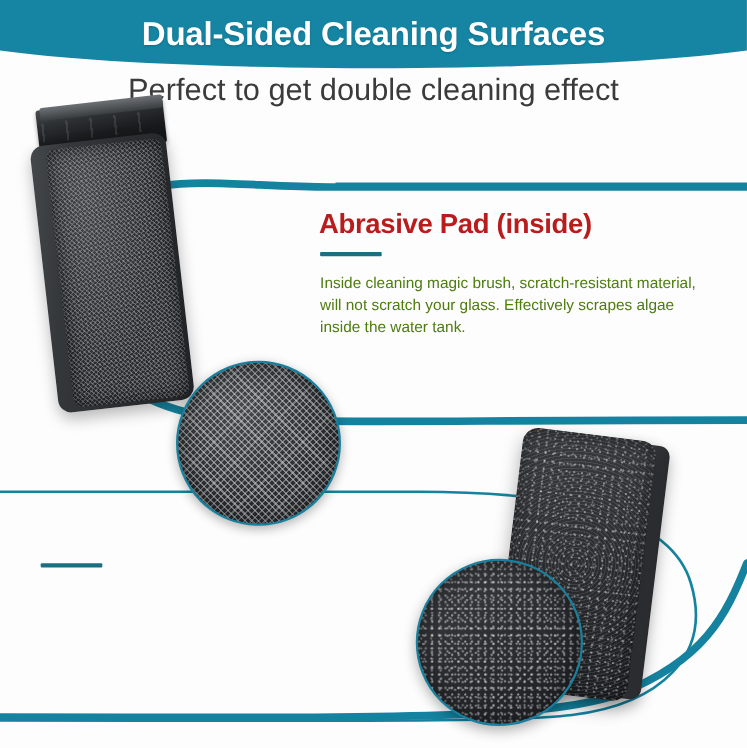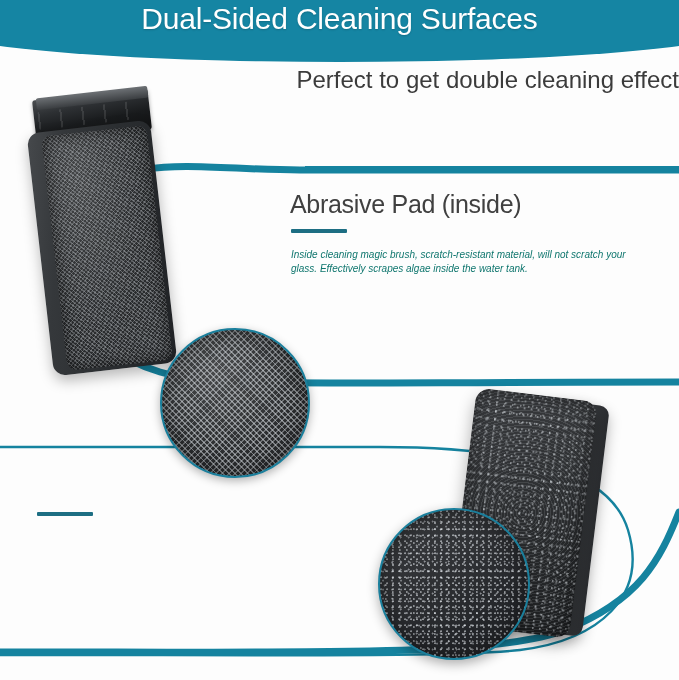--- a/index.html
+++ b/index.html
@@ -12,40 +12,40 @@
   #stage{position:absolute;inset:0;width:679px;height:680px;overflow:hidden;background:#fdfdfd;}
 
   
   .header-wrap{position:absolute;left:0;top:0;width:679px;height:72px;overflow:hidden;}
   .header-bg{
     position:absolute;left:-60px;top:-150px;width:799px;height:212px;
     background:#1585a3;
     border-radius:0 0 50% 50%/0 0 16% 16%;
   }
   .header-title{
-    position:absolute;left:0;top:2px;width:679px;text-align:center;
-    font-size:30px;font-weight:normal;color:#ffffff;letter-spacing:-0.2px;
+    position:absolute;left:0;top:15px;width:679px;text-align:center;
+    font-size:30px;font-weight:bold;color:#ffffff;letter-spacing:-0.2px;
     text-shadow:0 1px 2px rgba(0,0,0,.18);
   }
   .subtitle{
-    position:absolute;left:0;top:66px;width:679px;text-align:right;
-    font-size:24px;color:#3b3b3b;font-weight:normal;
+    position:absolute;left:0;top:66px;width:679px;text-align:center;
+    font-size:28px;color:#3b3b3b;font-weight:normal;
   }
 
   
   .arc-svg{position:absolute;left:0;top:0;width:679px;height:680px;pointer-events:none;}
 
   
   .sec-heading{
-    position:absolute;font-size:25px;font-weight:normal;color:#404040;
+    position:absolute;font-size:25px;font-weight:bold;color:#b91c1c;
     letter-spacing:-0.3px;white-space:nowrap;
   }
   .sec-rule{position:absolute;height:4px;width:56px;background:#1d6e83;border-radius:1px;}
   .sec-body{
-    position:absolute;font-size:10px;line-height:1.42;color:#0f766e;font-style:italic;
+    position:absolute;font-size:14px;line-height:1.42;color:#4d7c0f;
   }
 
   
   #h1{left:290px;top:190px;}
   #r1{left:291px;top:229px;}
   #b1{left:291px;top:248px;width:350px;}
   
   #h2{left:36px;top:473px;}
   #r2{left:37px;top:512px;}
   #b2{left:37px;top:538px;width:330px;}

